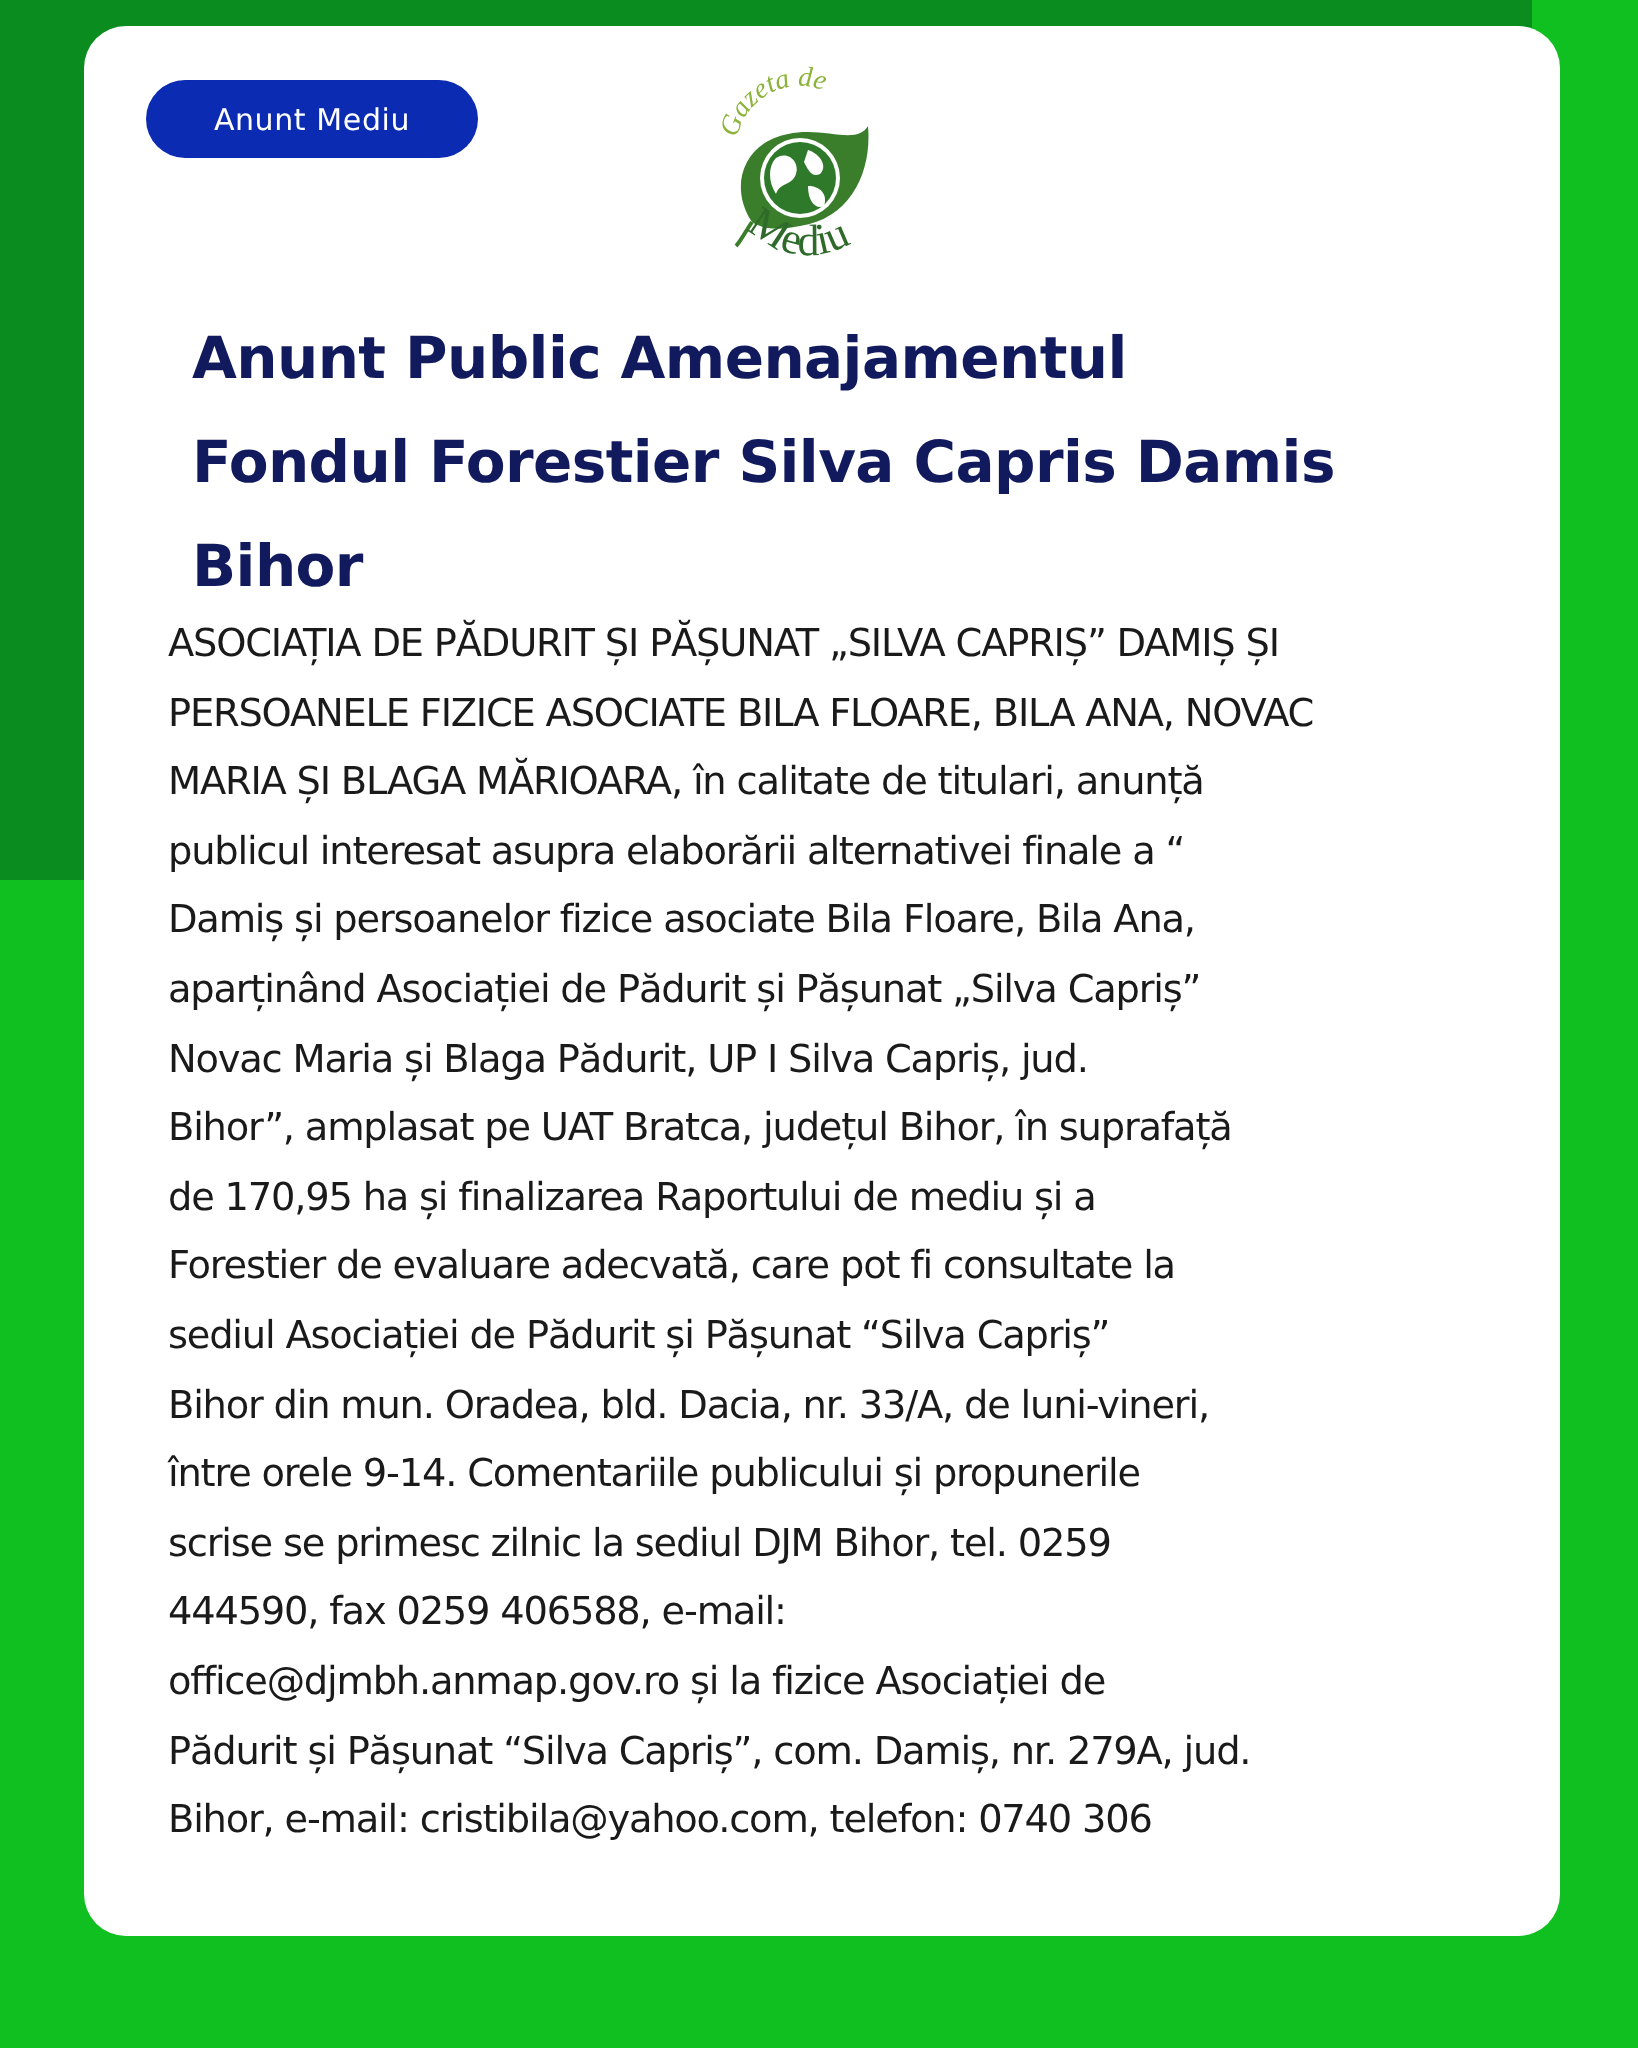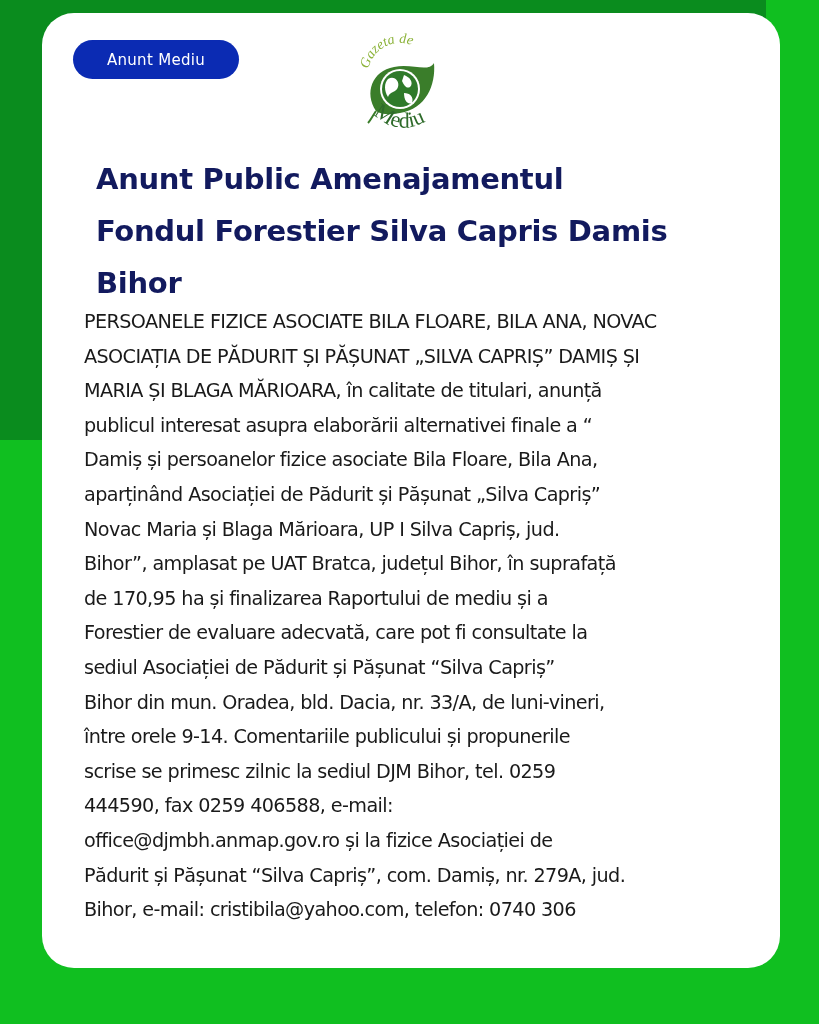--- a/index.html
+++ b/index.html
@@ -7,21 +7,21 @@
     width: 819px; height: 1024px; position: relative; overflow: hidden;
     background: #10bf20;
     font-family: "Liberation Sans", sans-serif;
   }
   .bg-dark {
     position: absolute; left: 0; top: 0; width: 766px; height: 440px;
     background: #0a8c1e;
   }
   .card {
     position: absolute; left: 42px; top: 13px; width: 738px; height: 955px;
-    background: #ffffff; border-radius: 32px; overflow: hidden;
+    background: #ffffff; border-radius: 21px; overflow: hidden;
   }
   .badge {
     position: absolute; left: 31px; top: 27px; height: 39px; width: 166px;
     background: #0b2bb3; color: #ffffff; border-radius: 20px;
     font-family: "DejaVu Sans", sans-serif; font-size: 15px; letter-spacing: 0.3px;
     display: flex; align-items: center; justify-content: center;
   }
   .logo {
     position: absolute; left: 312px; top: 20px; width: 92px; height: 108px;
   }
@@ -69,27 +69,27 @@
     </svg>
   </div>
 
   <h1 class="title">
     <span style="display:block">Anunt Public Amenajamentul</span>
     <span style="display:block">Fondul Forestier Silva Capris Damis</span>
     <span style="display:block">Bihor</span>
   </h1>
 
   <div class="body-text">
+    <span class="line">ASOCIAȚIA DE PĂDURIT ȘI PĂȘUNAT „SILVA CAPRIȘ” DAMIȘ ȘI</span>
     <span class="line">PERSOANELE FIZICE ASOCIATE BILA FLOARE, BILA ANA, NOVAC</span>
-    <span class="line">ASOCIAȚIA DE PĂDURIT ȘI PĂȘUNAT „SILVA CAPRIȘ” DAMIȘ ȘI</span>
     <span class="line">MARIA ȘI BLAGA MĂRIOARA, în calitate de titulari, anunță</span>
     <span class="line">publicul interesat asupra elaborării alternativei finale a “</span>
     <span class="line">Damiș și persoanelor fizice asociate Bila Floare, Bila Ana,</span>
     <span class="line">aparținând Asociației de Pădurit și Pășunat „Silva Capriș”</span>
-    <span class="line">Novac Maria și Blaga Mărioara, UP I Silva Capriș, jud.</span>
+    <span class="line">Novac Maria și Blaga Pădurit, UP I Silva Capriș, jud.</span>
     <span class="line">Bihor”, amplasat pe UAT Bratca, județul Bihor, în suprafață</span>
     <span class="line">de 170,95 ha și finalizarea Raportului de mediu și a</span>
     <span class="line">Forestier de evaluare adecvată, care pot fi consultate la</span>
     <span class="line">sediul Asociației de Pădurit și Pășunat “Silva Capriș”</span>
     <span class="line">Bihor din mun. Oradea, bld. Dacia, nr. 33/A, de luni-vineri,</span>
     <span class="line">între orele 9-14. Comentariile publicului și propunerile</span>
     <span class="line">scrise se primesc zilnic la sediul DJM Bihor, tel. 0259</span>
     <span class="line">444590, fax 0259 406588, e-mail:</span>
     <span class="line">office@djmbh.anmap.gov.ro și la fizice Asociației de</span>
     <span class="line">Pădurit și Pășunat “Silva Capriș”, com. Damiș, nr. 279A, jud.</span>

